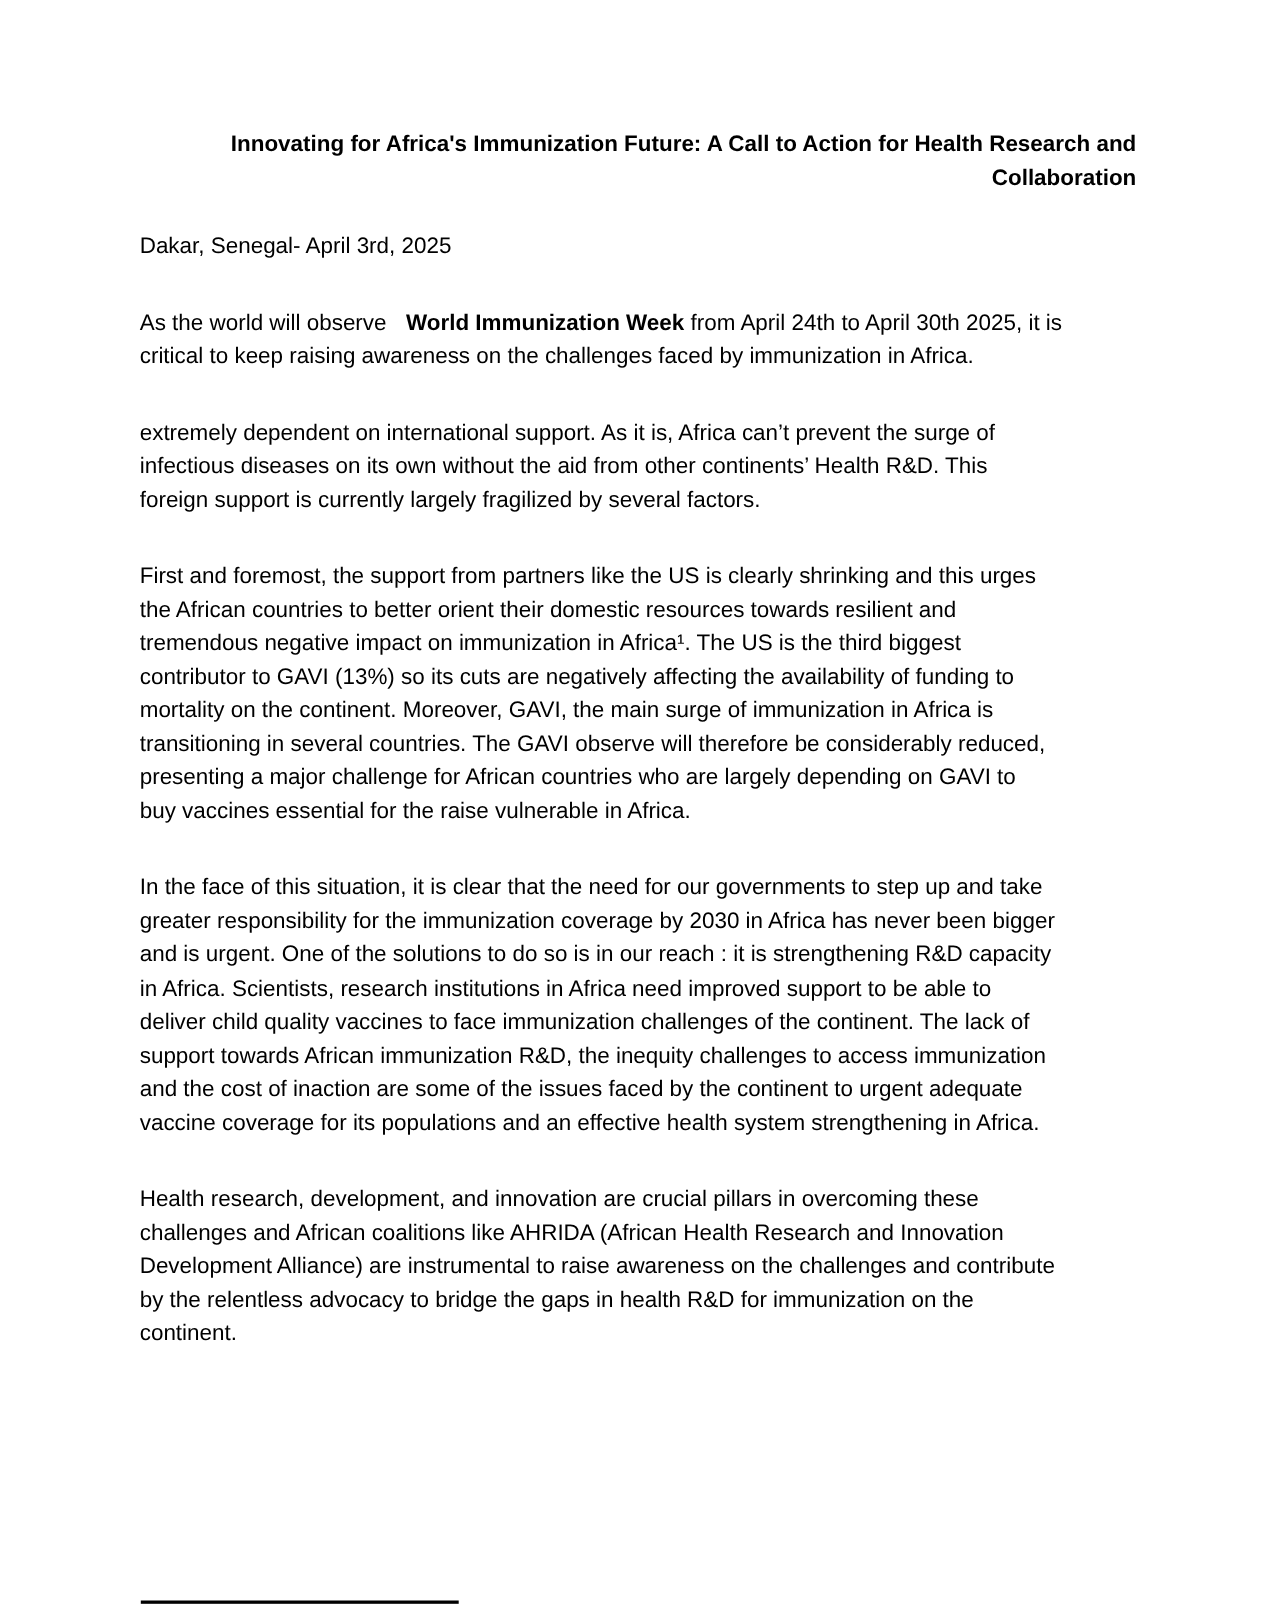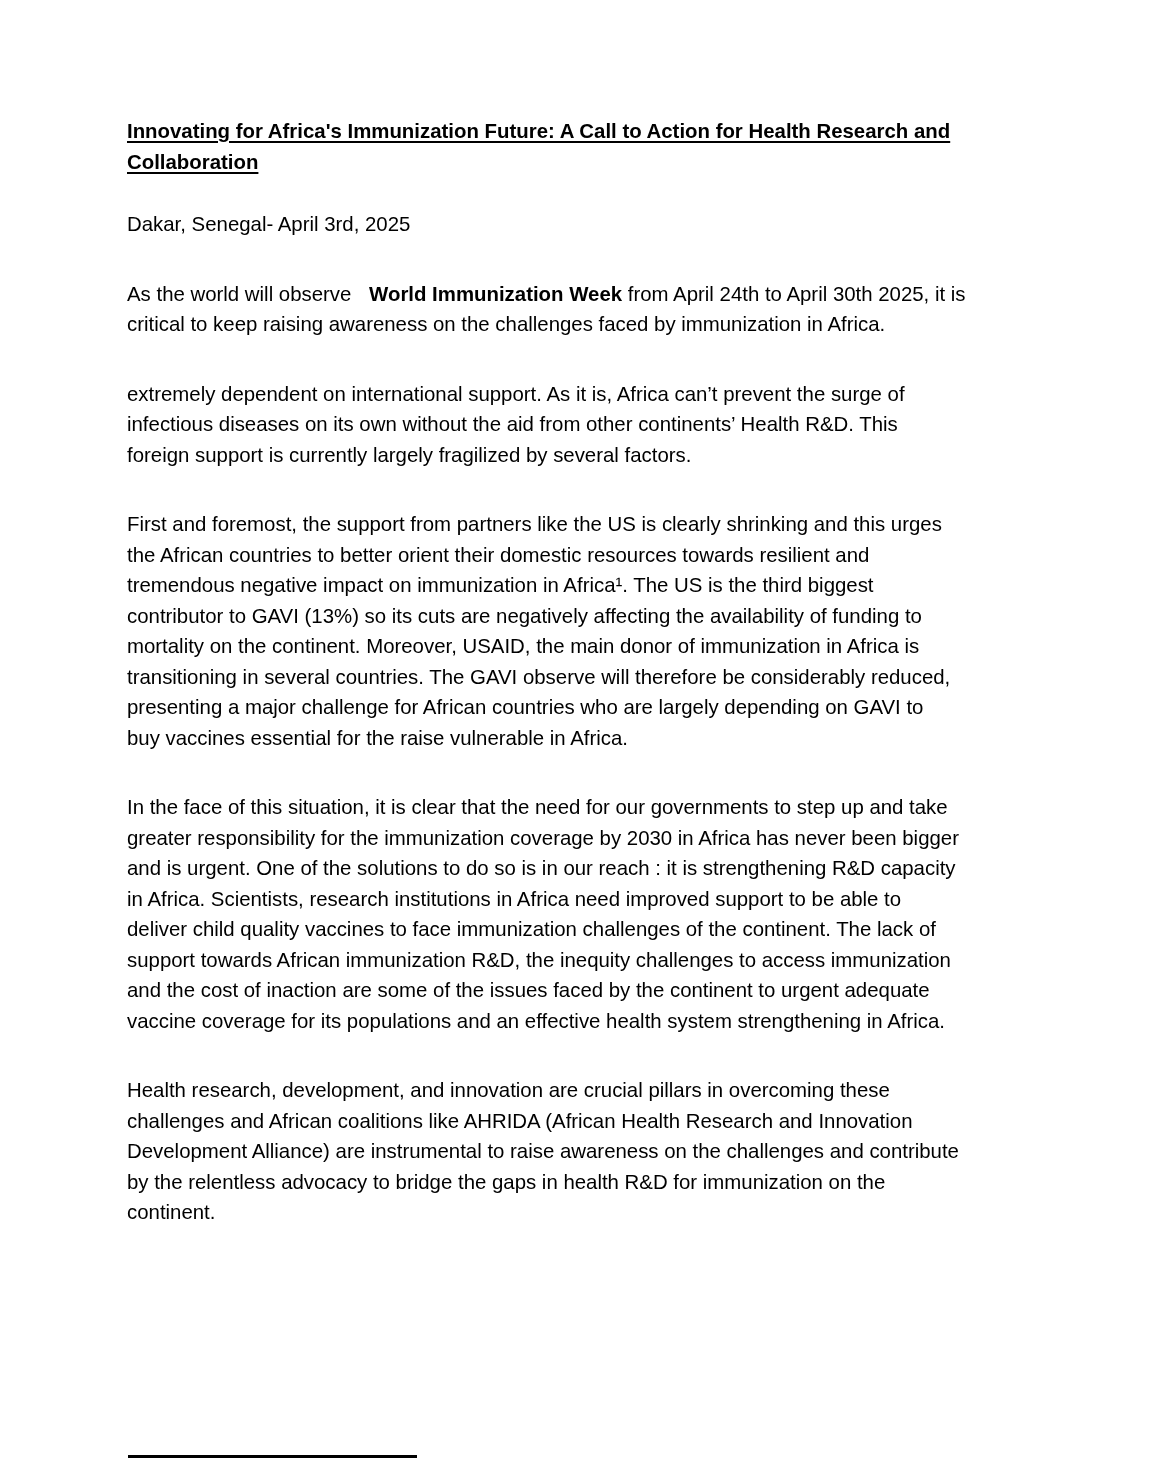--- a/index.html
+++ b/index.html
@@ -25,23 +25,23 @@
     margin: 0 0 39px 0;
     font-size: 20.4px;
     line-height: 30.5px;
     font-weight: 400;
   }
   .title {
     font-weight: 700;
     margin-bottom: 32px;
   }
   .title .line {
-    text-decoration: underline;
     text-decoration-thickness: 2px;
     text-underline-offset: 3px;
+    text-align: right;
   }
   .line {
     display: block;
     white-space: nowrap;
   }
   .b {
     font-weight: 700;
     margin-left: 12px;
   }
   .footnote-divider {
@@ -74,21 +74,21 @@
       <p class="para">
         <span class="line"><span>extremely dependent on international support. As it is, Africa can’t prevent the surge of</span></span>
         <span class="line"><span>infectious diseases on its own without the aid from other continents’ Health R&amp;D. This</span></span>
         <span class="line"><span>foreign support is currently largely fragilized by several factors.</span></span>
       </p>
       <p class="para">
         <span class="line"><span>First and foremost, the support from partners like the US is clearly shrinking and this urges</span></span>
         <span class="line"><span>the African countries to better orient their domestic resources towards resilient and</span></span>
         <span class="line"><span>tremendous negative impact on immunization in Africa¹. The US is the third biggest</span></span>
         <span class="line"><span>contributor to GAVI (13%) so its cuts are negatively affecting the availability of funding to</span></span>
-        <span class="line"><span>mortality on the continent. Moreover, USAID, the main donor of immunization in Africa is</span></span>
+        <span class="line"><span>mortality on the continent. Moreover, GAVI, the main surge of immunization in Africa is</span></span>
         <span class="line"><span>transitioning in several countries. The GAVI observe will therefore be considerably reduced,</span></span>
         <span class="line"><span>presenting a major challenge for African countries who are largely depending on GAVI to</span></span>
         <span class="line"><span>buy vaccines essential for the raise vulnerable in Africa.</span></span>
       </p>
       <p class="para">
         <span class="line"><span>In the face of this situation, it is clear that the need for our governments to step up and take</span></span>
         <span class="line"><span>greater responsibility for the immunization coverage by 2030 in Africa has never been bigger</span></span>
         <span class="line"><span>and is urgent. One of the solutions to do so is in our reach : it is strengthening R&amp;D capacity</span></span>
         <span class="line"><span>in Africa. Scientists, research institutions in Africa need improved support to be able to</span></span>
         <span class="line"><span>deliver child quality vaccines to face immunization challenges of the continent. The lack of</span></span>

